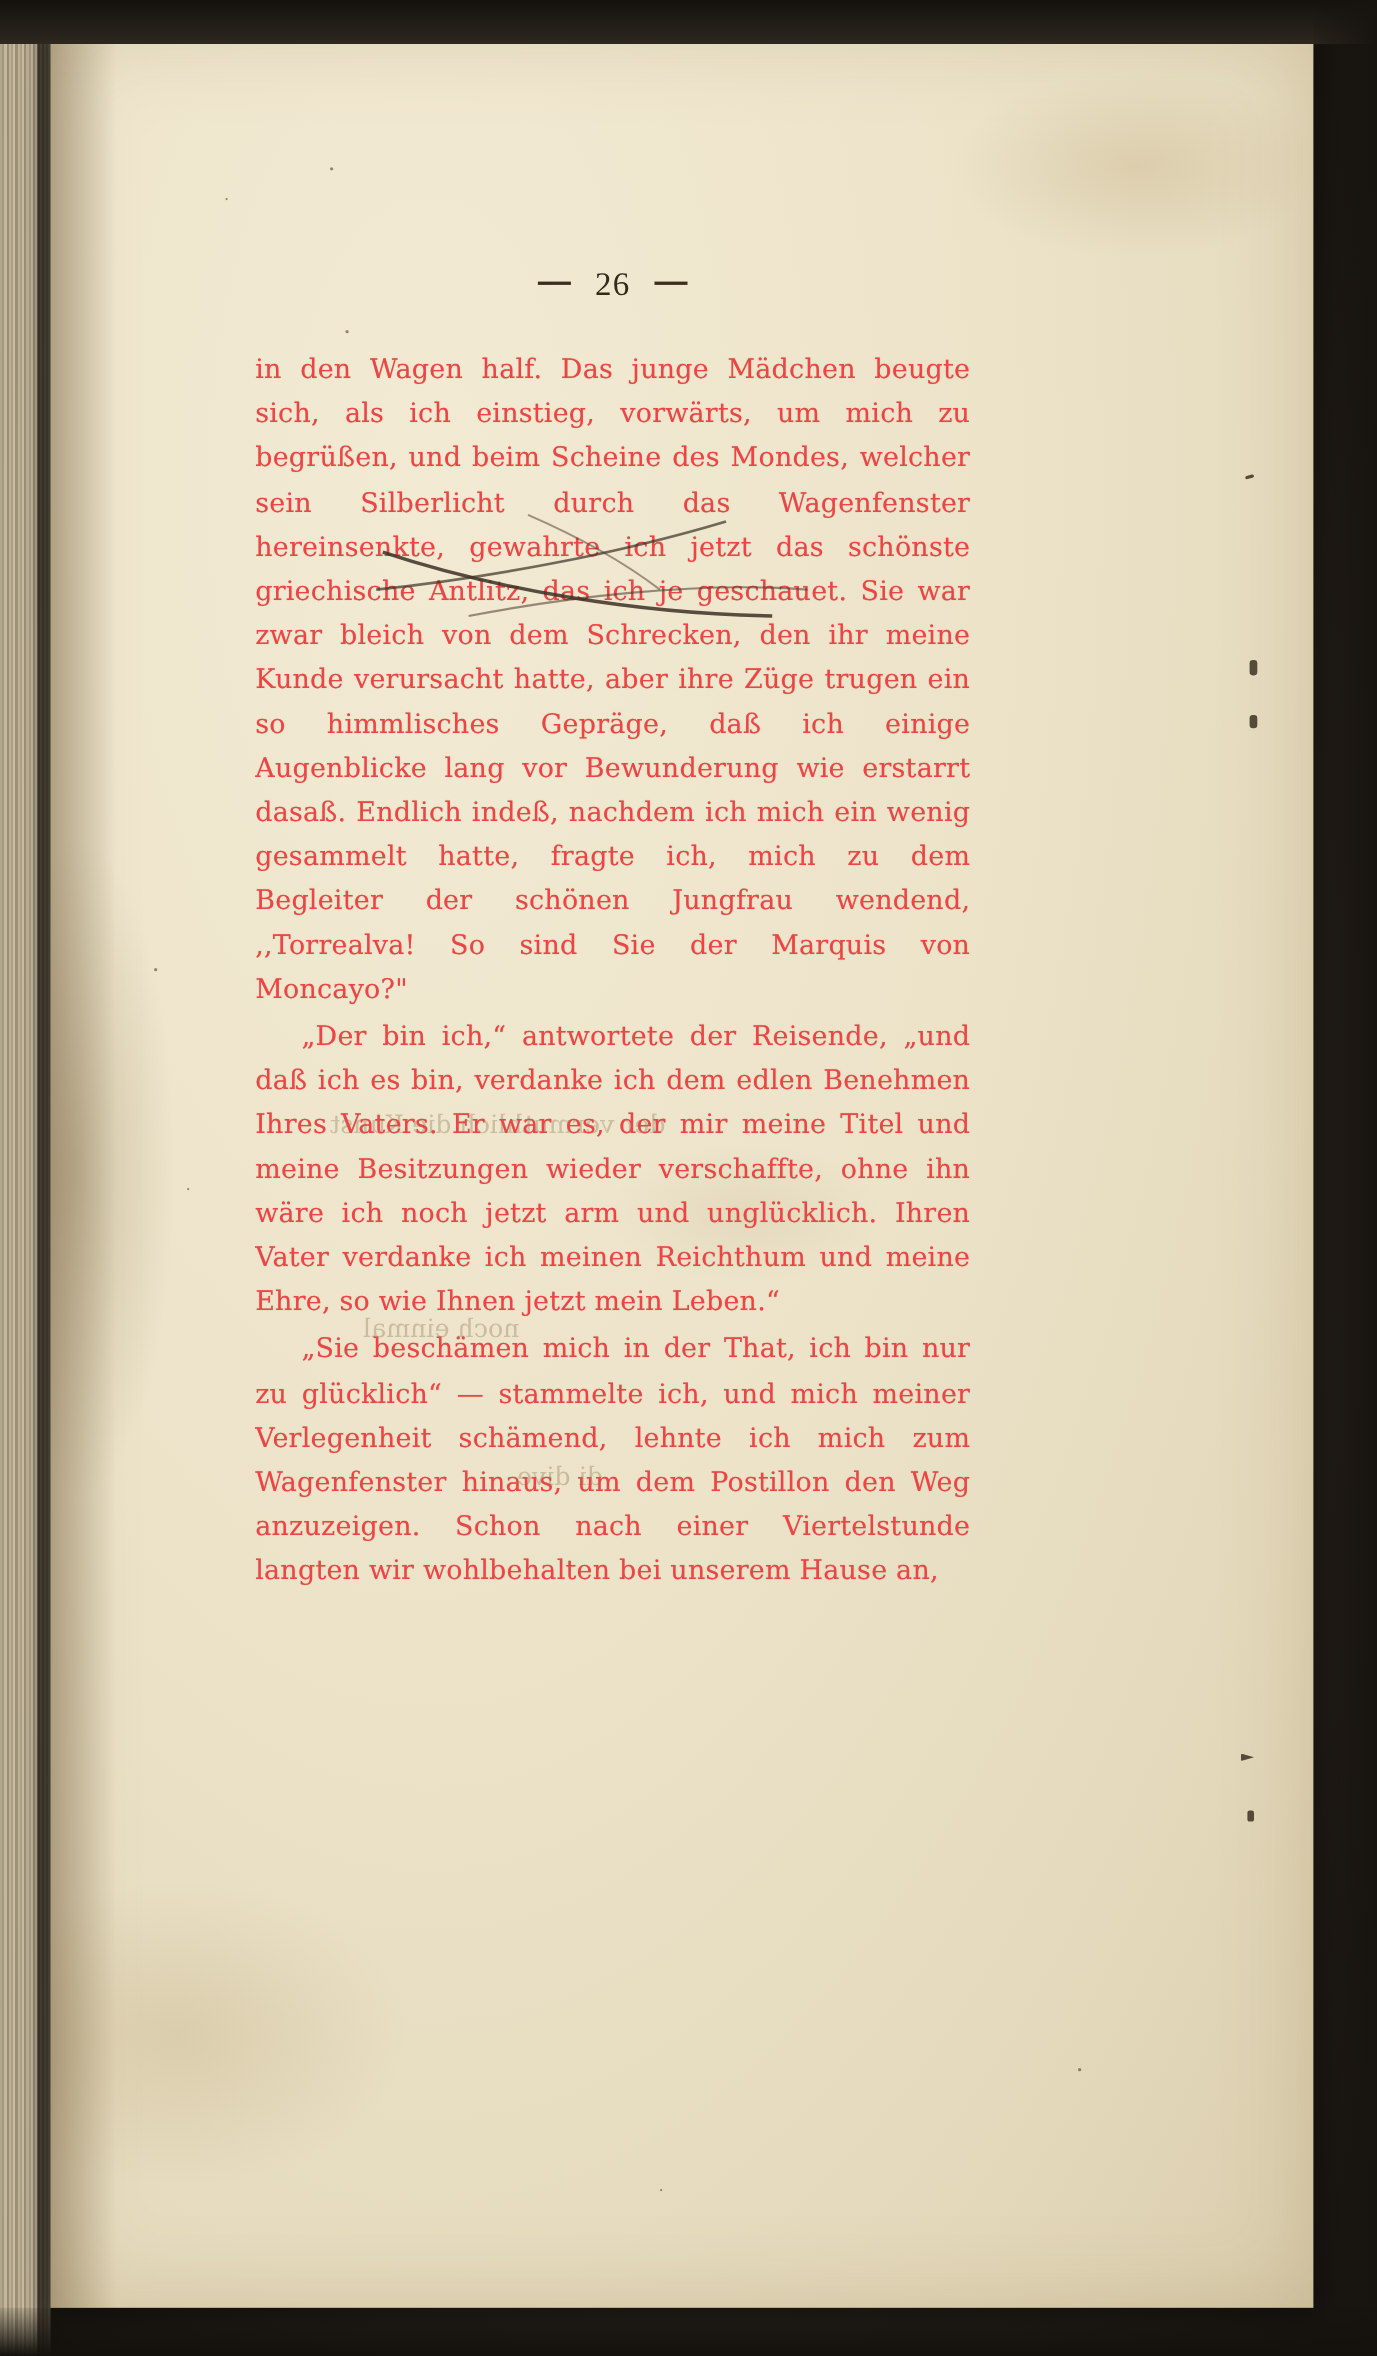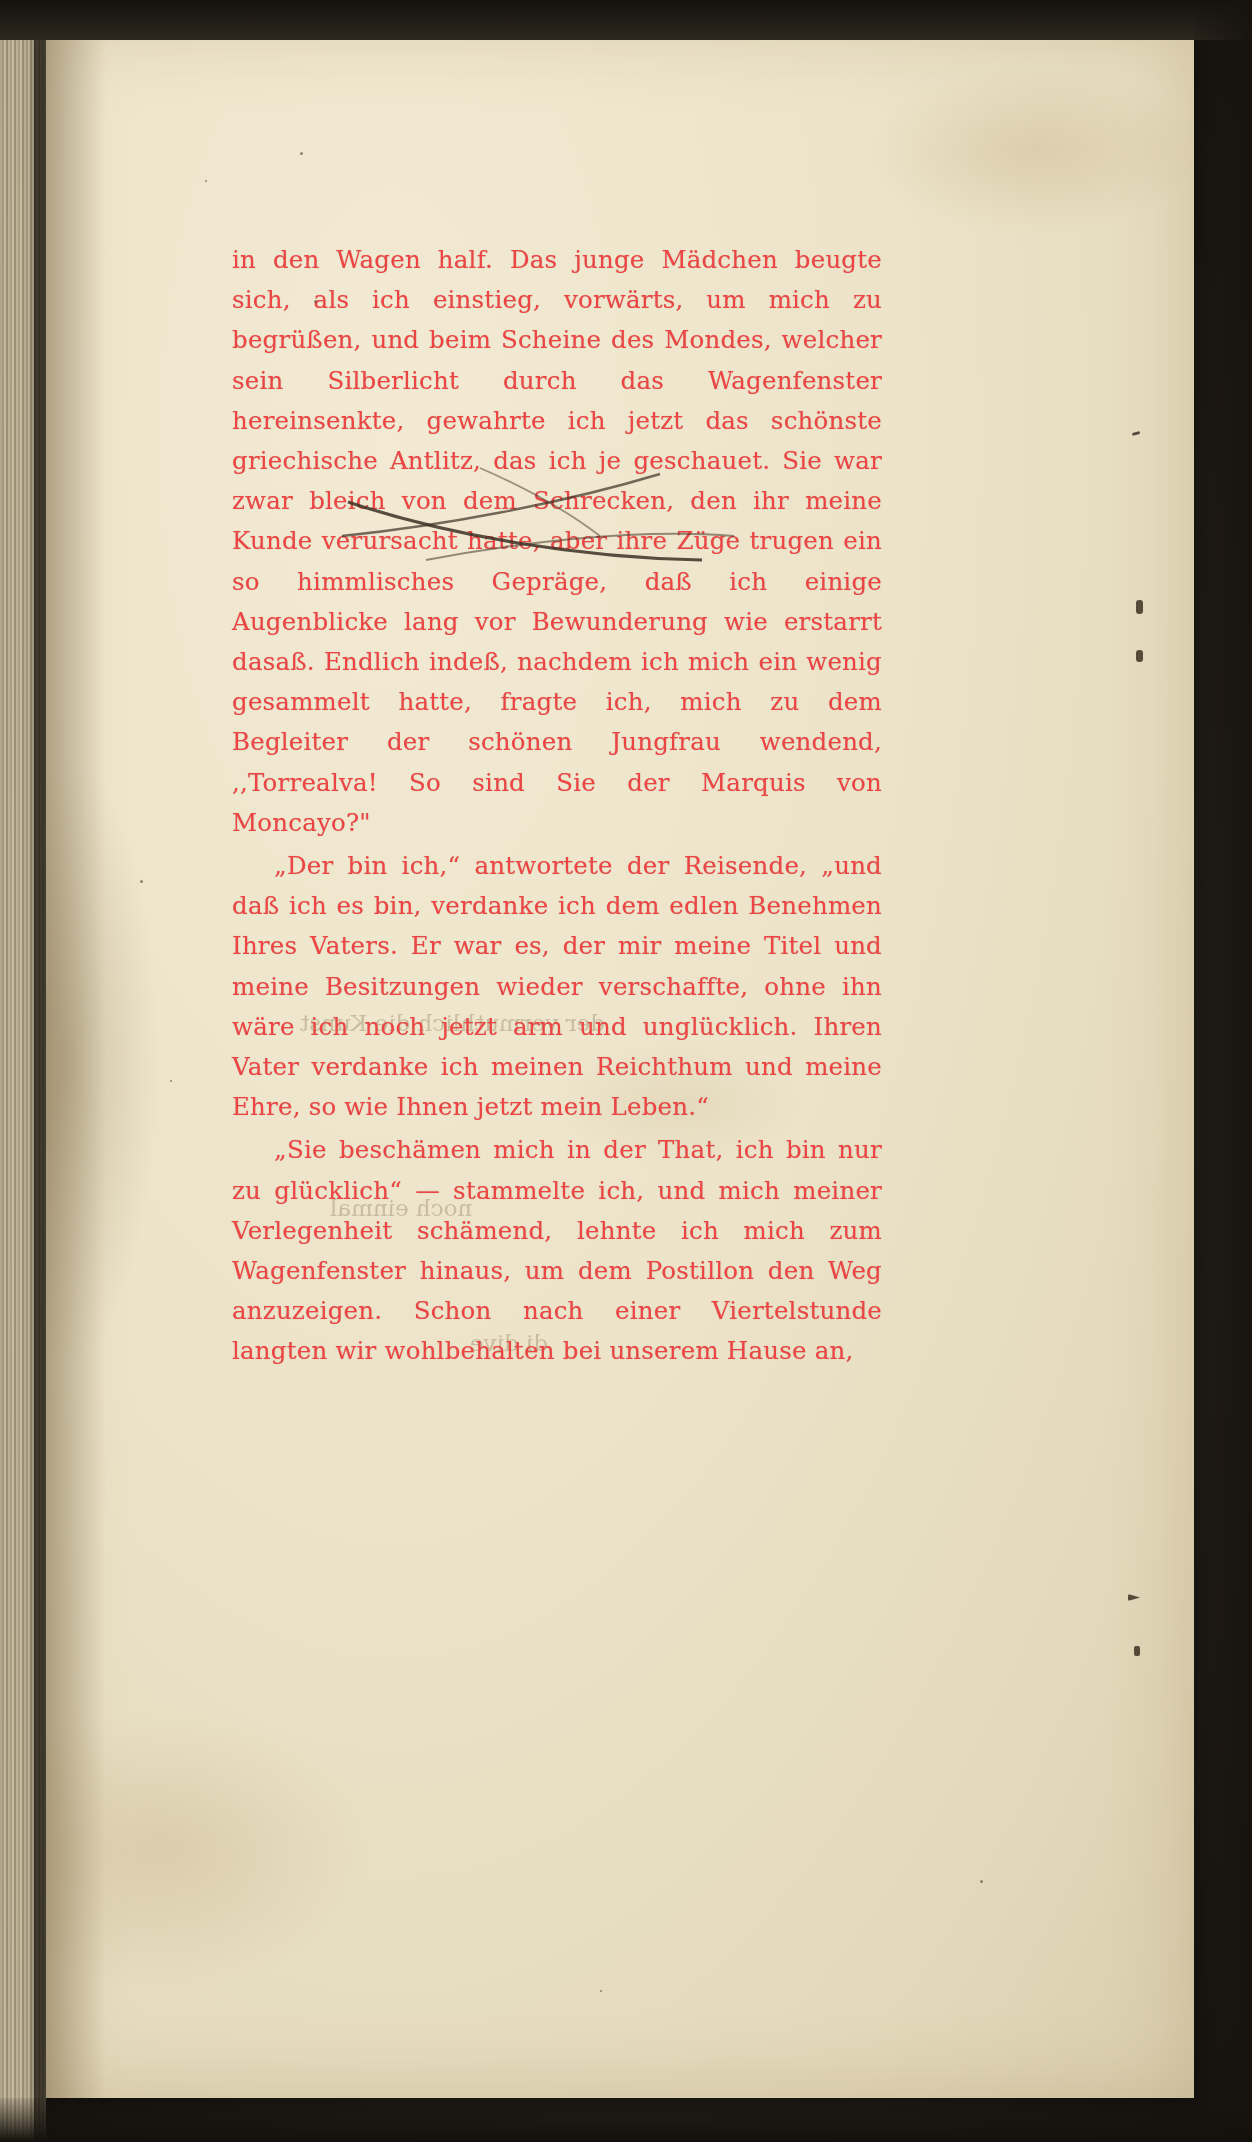--- a/index.html
+++ b/index.html
@@ -197,20 +197,23 @@
   <div class="top-band"></div>
   <div class="right-band"></div>
   <div class="bottom-band"></div>
 
   <div class="ghost g1">der vermuthlich die Kunst</div>
   <div class="ghost g2">di dive</div>
   <div class="ghost g3">noch einmal</div>
 
   <div class="text-col">
 
+    <div class="folio">
+      <span class="dash"></span><span class="num">26</span><span class="dash"></span>
+    </div>
 
     <p class="body fraktur">in den Wagen half. Das junge Mädchen beugte sich, als ich einstieg, vorwärts, um mich zu begrüßen, und beim Scheine des Mondes, welcher sein Silberlicht durch das Wagenfenster hereinsenkte, gewahrte ich jetzt das schönste griechische Antlitz, das ich je geschauet. Sie war zwar bleich von dem Schrecken, den ihr meine Kunde verursacht hatte, aber ihre Züge trugen ein so himmlisches Gepräge, daß ich einige Augenblicke lang vor Bewunderung wie erstarrt dasaß. Endlich indeß, nachdem ich mich ein wenig gesammelt hatte, fragte ich, mich zu dem Begleiter der schönen Jungfrau wendend, ,,Torrealva! So sind Sie der Marquis von Moncayo?"</p>
     <p class="body fraktur indent">„Der bin ich,“ antwortete der Reisende, „und daß ich es bin, verdanke ich dem edlen Benehmen Ihres Vaters. Er war es, der mir meine Titel und meine Besitzungen wieder verschaffte, ohne ihn wäre ich noch jetzt arm und unglücklich. Ihren Vater verdanke ich meinen Reichthum und meine Ehre, so wie Ihnen jetzt mein Leben.“</p>
     <p class="body fraktur indent">„Sie beschämen mich in der That, ich bin nur zu glücklich“ — stammelte ich, und mich meiner Verlegenheit schämend, lehnte ich mich zum Wagenfenster hinaus, um dem Postillon den Weg anzuzeigen. Schon nach einer Viertelstunde langten wir wohlbehalten bei unserem Hause an,</p>
 
   </div>
 
   <svg class="scribble" width="520" height="200" style="left:330px; top:440px;" viewBox="0 0 520 200">
     <path d="M18 62 C 120 96, 250 118, 372 120" stroke="#3c3024" stroke-width="3.2" fill="none" opacity=".85"></path>
     <path d="M12 96 C 110 86, 230 64, 330 34" stroke="#3c3024" stroke-width="2.4" fill="none" opacity=".7"></path>

